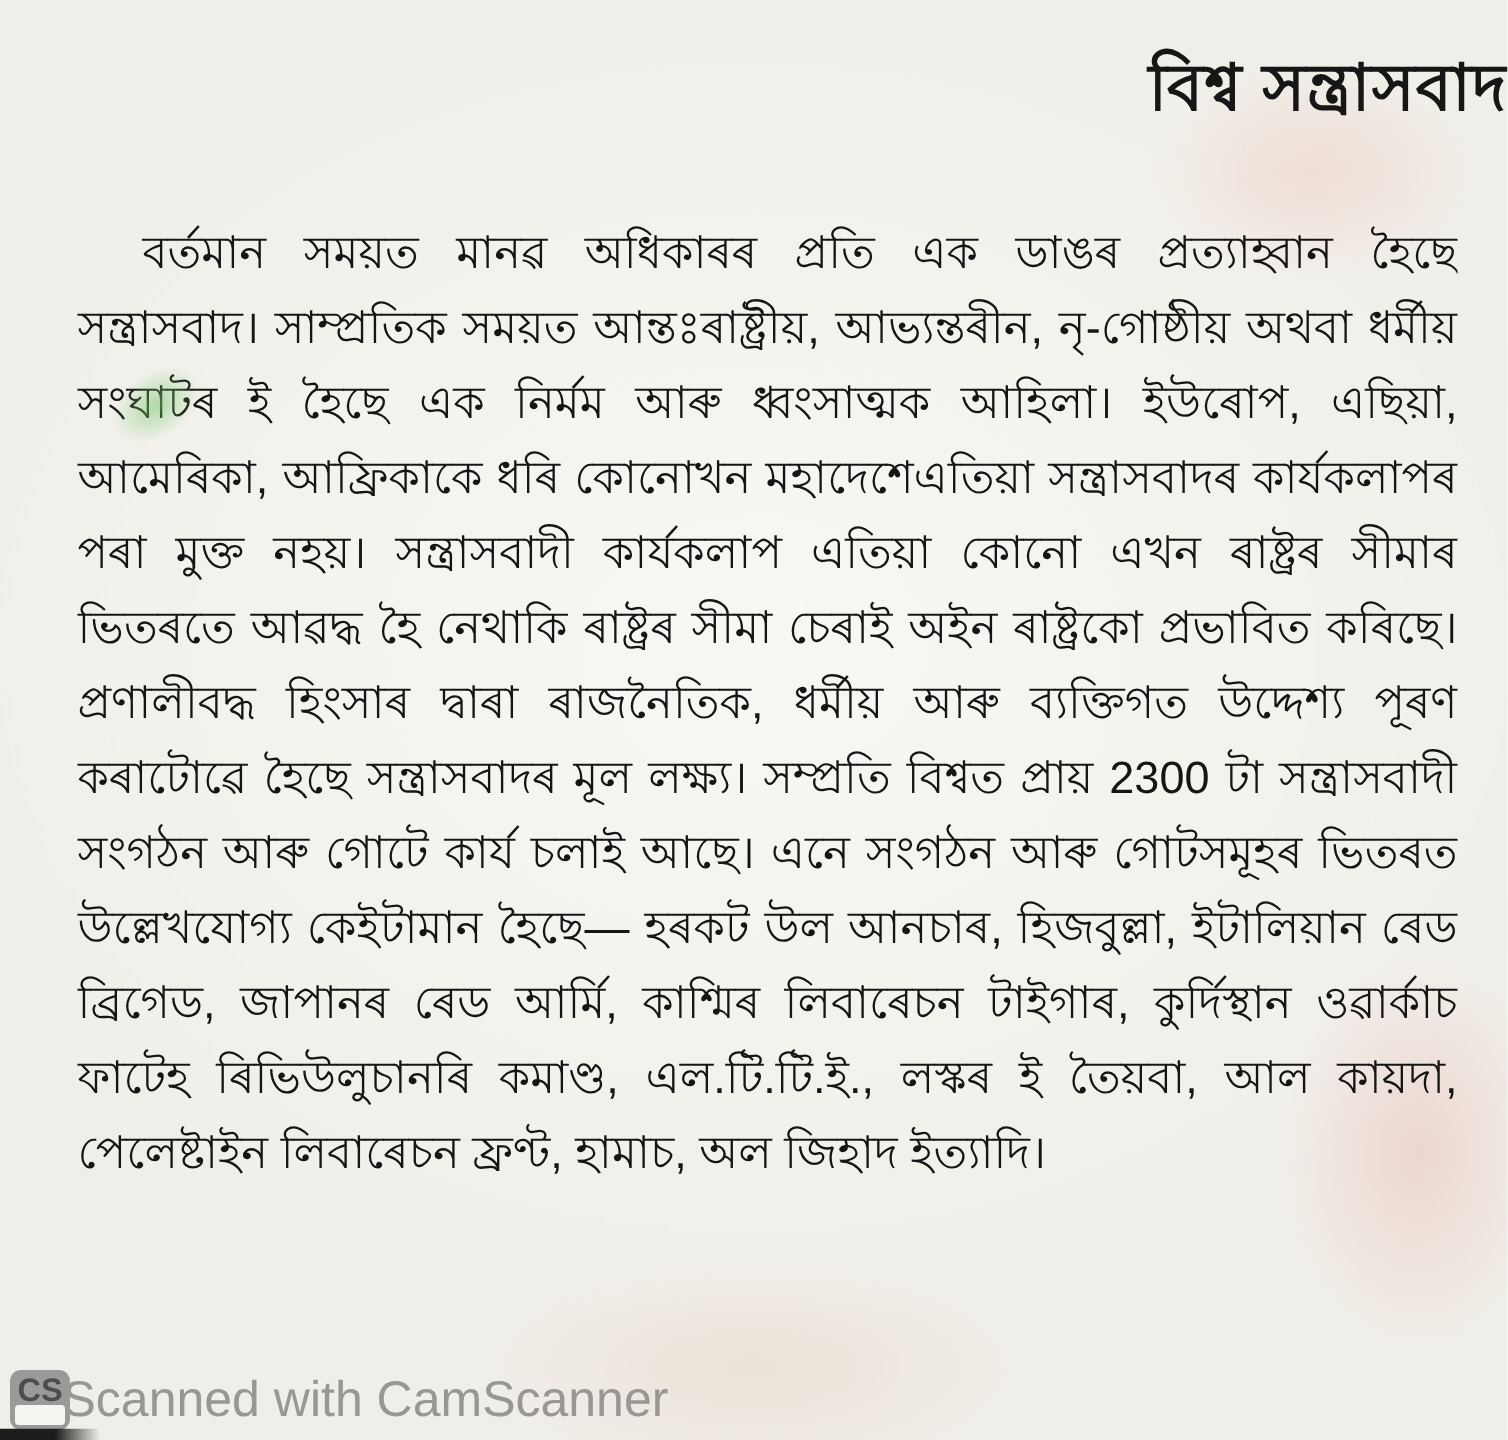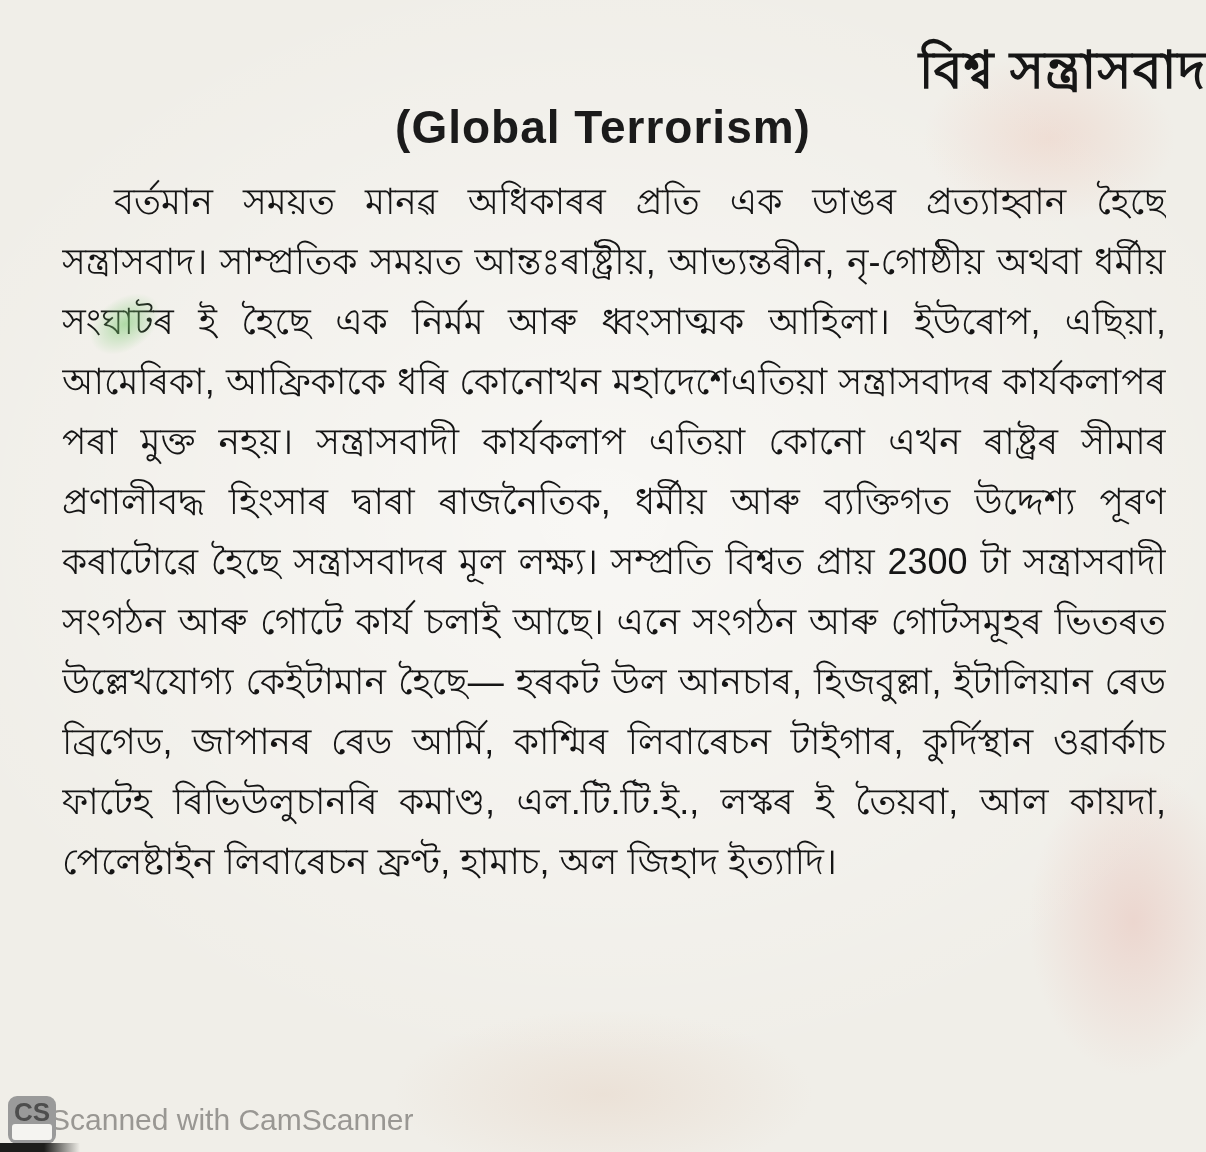--- a/index.html
+++ b/index.html
@@ -113,48 +113,48 @@
     position: absolute;
     left: 4px;
     right: 4px;
     bottom: 4px;
     height: 16px;
     background: #f5f4f1;
     border-radius: 3px;
   }
   .footer-text {
     margin-left: -6px;
-    font-size: 30px;
+    font-size: 40px;
     color: #999793;
     white-space: nowrap;
   }
   .corner-shadow {
     position: absolute;
     left: 0;
     bottom: 0;
     width: 80px;
     height: 9px;
     background: linear-gradient(to right, #1d1d1b 55%, rgba(29,29,27,0) 100%);
   }
 </style>
 </head>
 <body>
 
 <div class="page">
 
   <div class="title">বিশ্ব সন্ত্ৰাসবাদ</div>
 
-  <div class="subtitle">(Global Terrorism)</div>
 
   <div class="paragraph">
       <div class="t-line indent">বৰ্তমান সময়ত মানৱ অধিকাৰৰ প্ৰতি এক ডাঙৰ প্ৰত্যাহ্বান হৈছে</div>
       <div class="t-line">সন্ত্ৰাসবাদ। সাম্প্ৰতিক সময়ত আন্তঃৰাষ্ট্ৰীয়, আভ্যন্তৰীন, নৃ-গোষ্ঠীয় অথবা ধৰ্মীয়</div>
       <div class="t-line">সংঘাটৰ ই হৈছে এক নিৰ্মম আৰু ধ্বংসাত্মক আহিলা। ইউৰোপ, এছিয়া,</div>
       <div class="t-line">আমেৰিকা, আফ্ৰিকাকে ধৰি কোনোখন মহাদেশেএতিয়া সন্ত্ৰাসবাদৰ কাৰ্যকলাপৰ</div>
       <div class="t-line">পৰা মুক্ত নহয়। সন্ত্ৰাসবাদী কাৰ্যকলাপ এতিয়া কোনো এখন ৰাষ্ট্ৰৰ সীমাৰ</div>
+      <div class="t-line">ভিতৰতে আৱদ্ধ হৈ নেথাকি ৰাষ্ট্ৰৰ সীমা চেৰাই অইন ৰাষ্ট্ৰকো প্ৰভাবিত কৰিছে।</div>
       <div class="t-line">প্ৰণালীবদ্ধ হিংসাৰ দ্বাৰা ৰাজনৈতিক, ধৰ্মীয় আৰু ব্যক্তিগত উদ্দেশ্য পূৰণ</div>
       <div class="t-line">কৰাটোৱে হৈছে সন্ত্ৰাসবাদৰ মূল লক্ষ্য। সম্প্ৰতি বিশ্বত প্ৰায় 2300 টা সন্ত্ৰাসবাদী</div>
       <div class="t-line">সংগঠন আৰু গোটে কাৰ্য চলাই আছে। এনে সংগঠন আৰু গোটসমূহৰ ভিতৰত</div>
       <div class="t-line">উল্লেখযোগ্য কেইটামান হৈছে— হৰকট উল আনচাৰ, হিজবুল্লা, ইটালিয়ান ৰেড</div>
       <div class="t-line">ব্ৰিগেড, জাপানৰ ৰেড আৰ্মি, কাশ্মিৰ লিবাৰেচন টাইগাৰ, কুৰ্দিস্থান ওৱাৰ্কাচ পাৰ্টি,</div>
       <div class="t-line">ফাটেহ ৰিভিউলুচানৰি কমাণ্ড, এল.টি.টি.ই., লস্কৰ ই তৈয়বা, আল কায়দা,</div>
       <div class="t-line last">পেলেষ্টাইন লিবাৰেচন ফ্ৰণ্ট, হামাচ, অল জিহাদ ইত্যাদি।</div>
     </div>
 
   <div class="smudge"></div>

